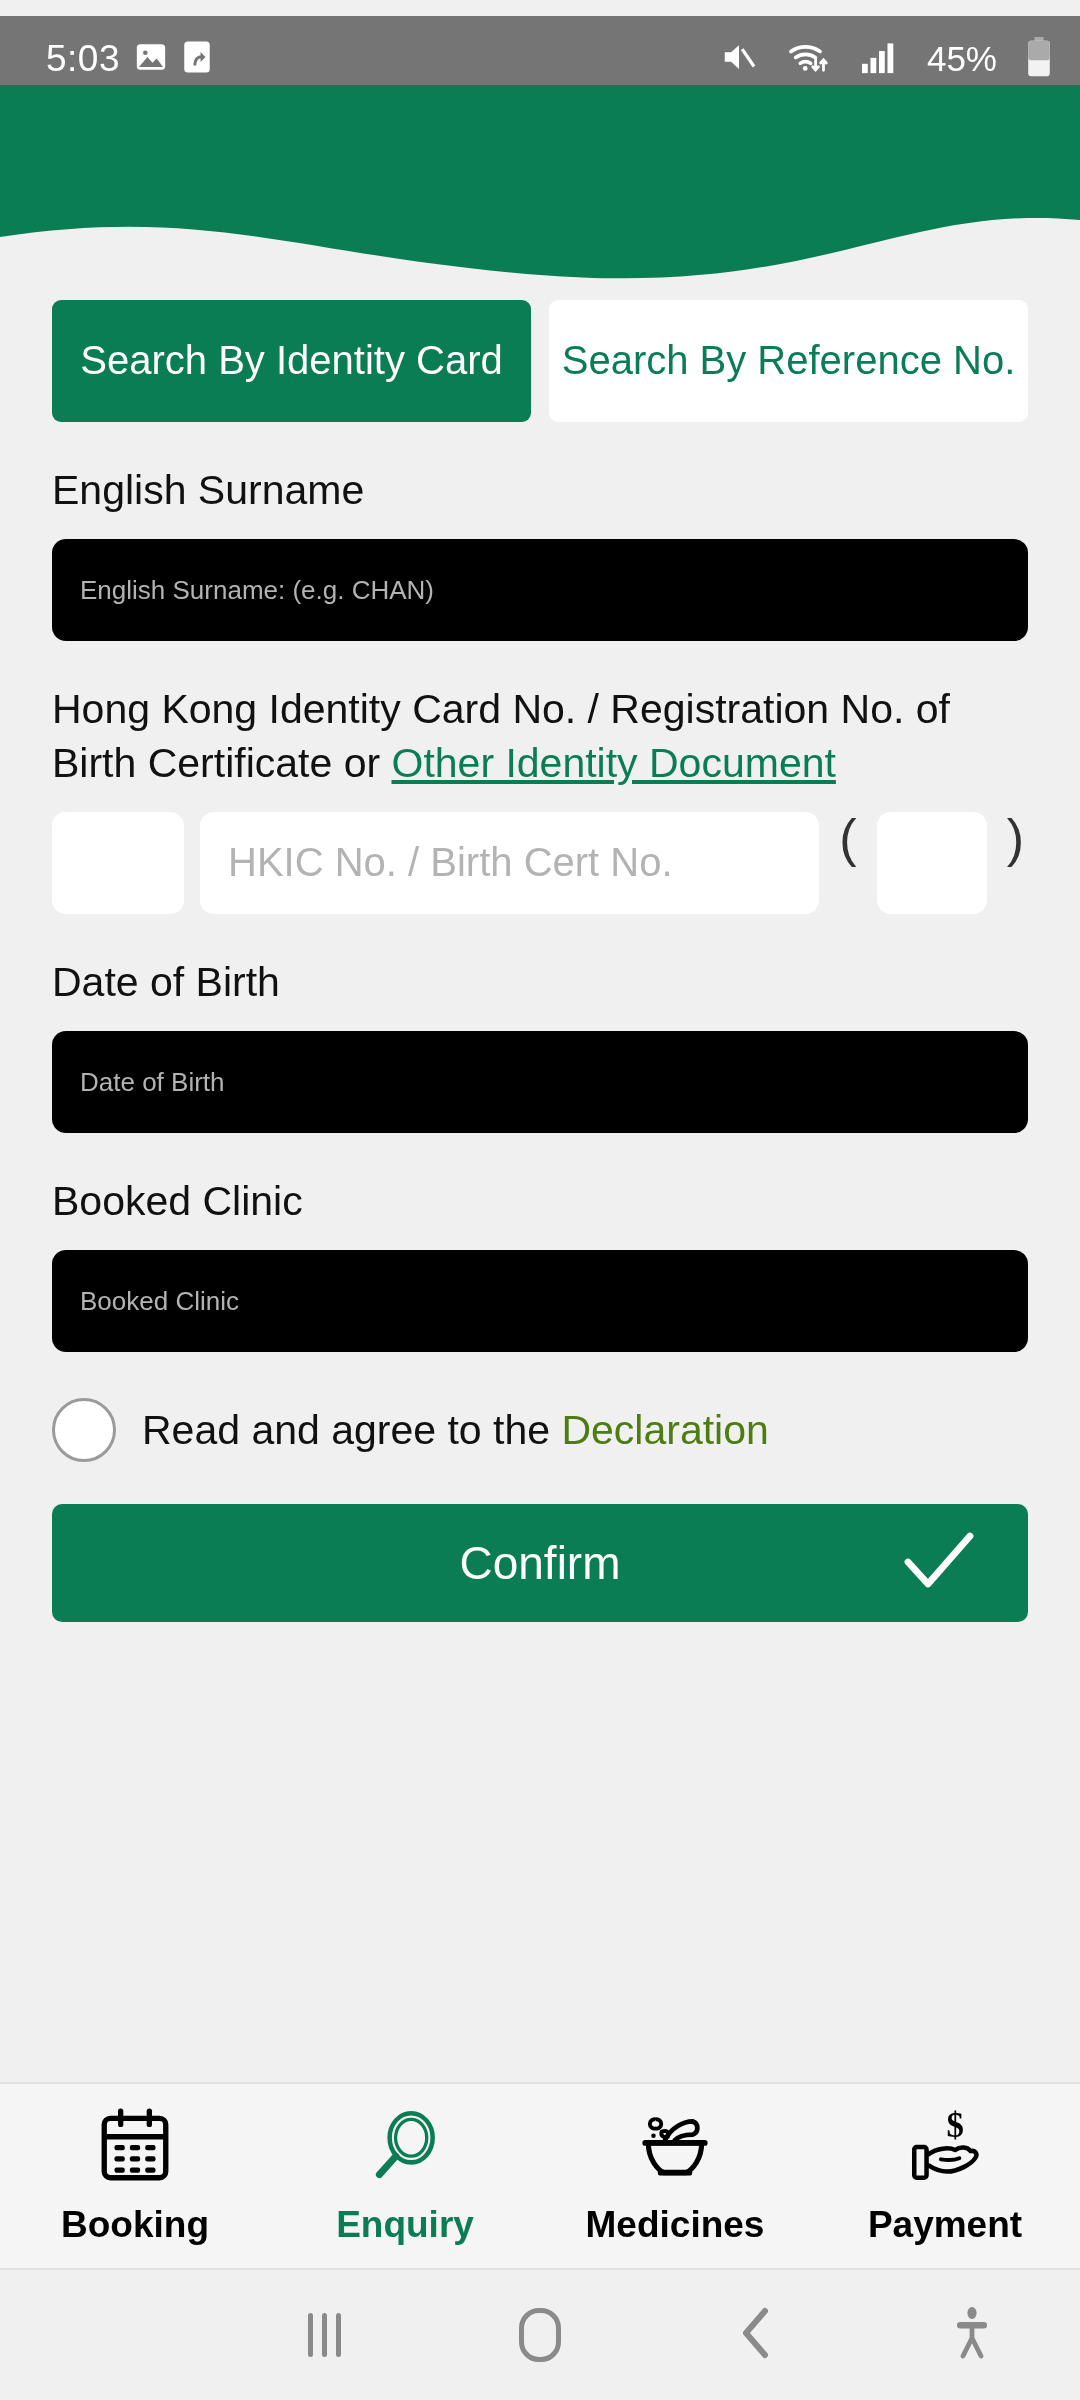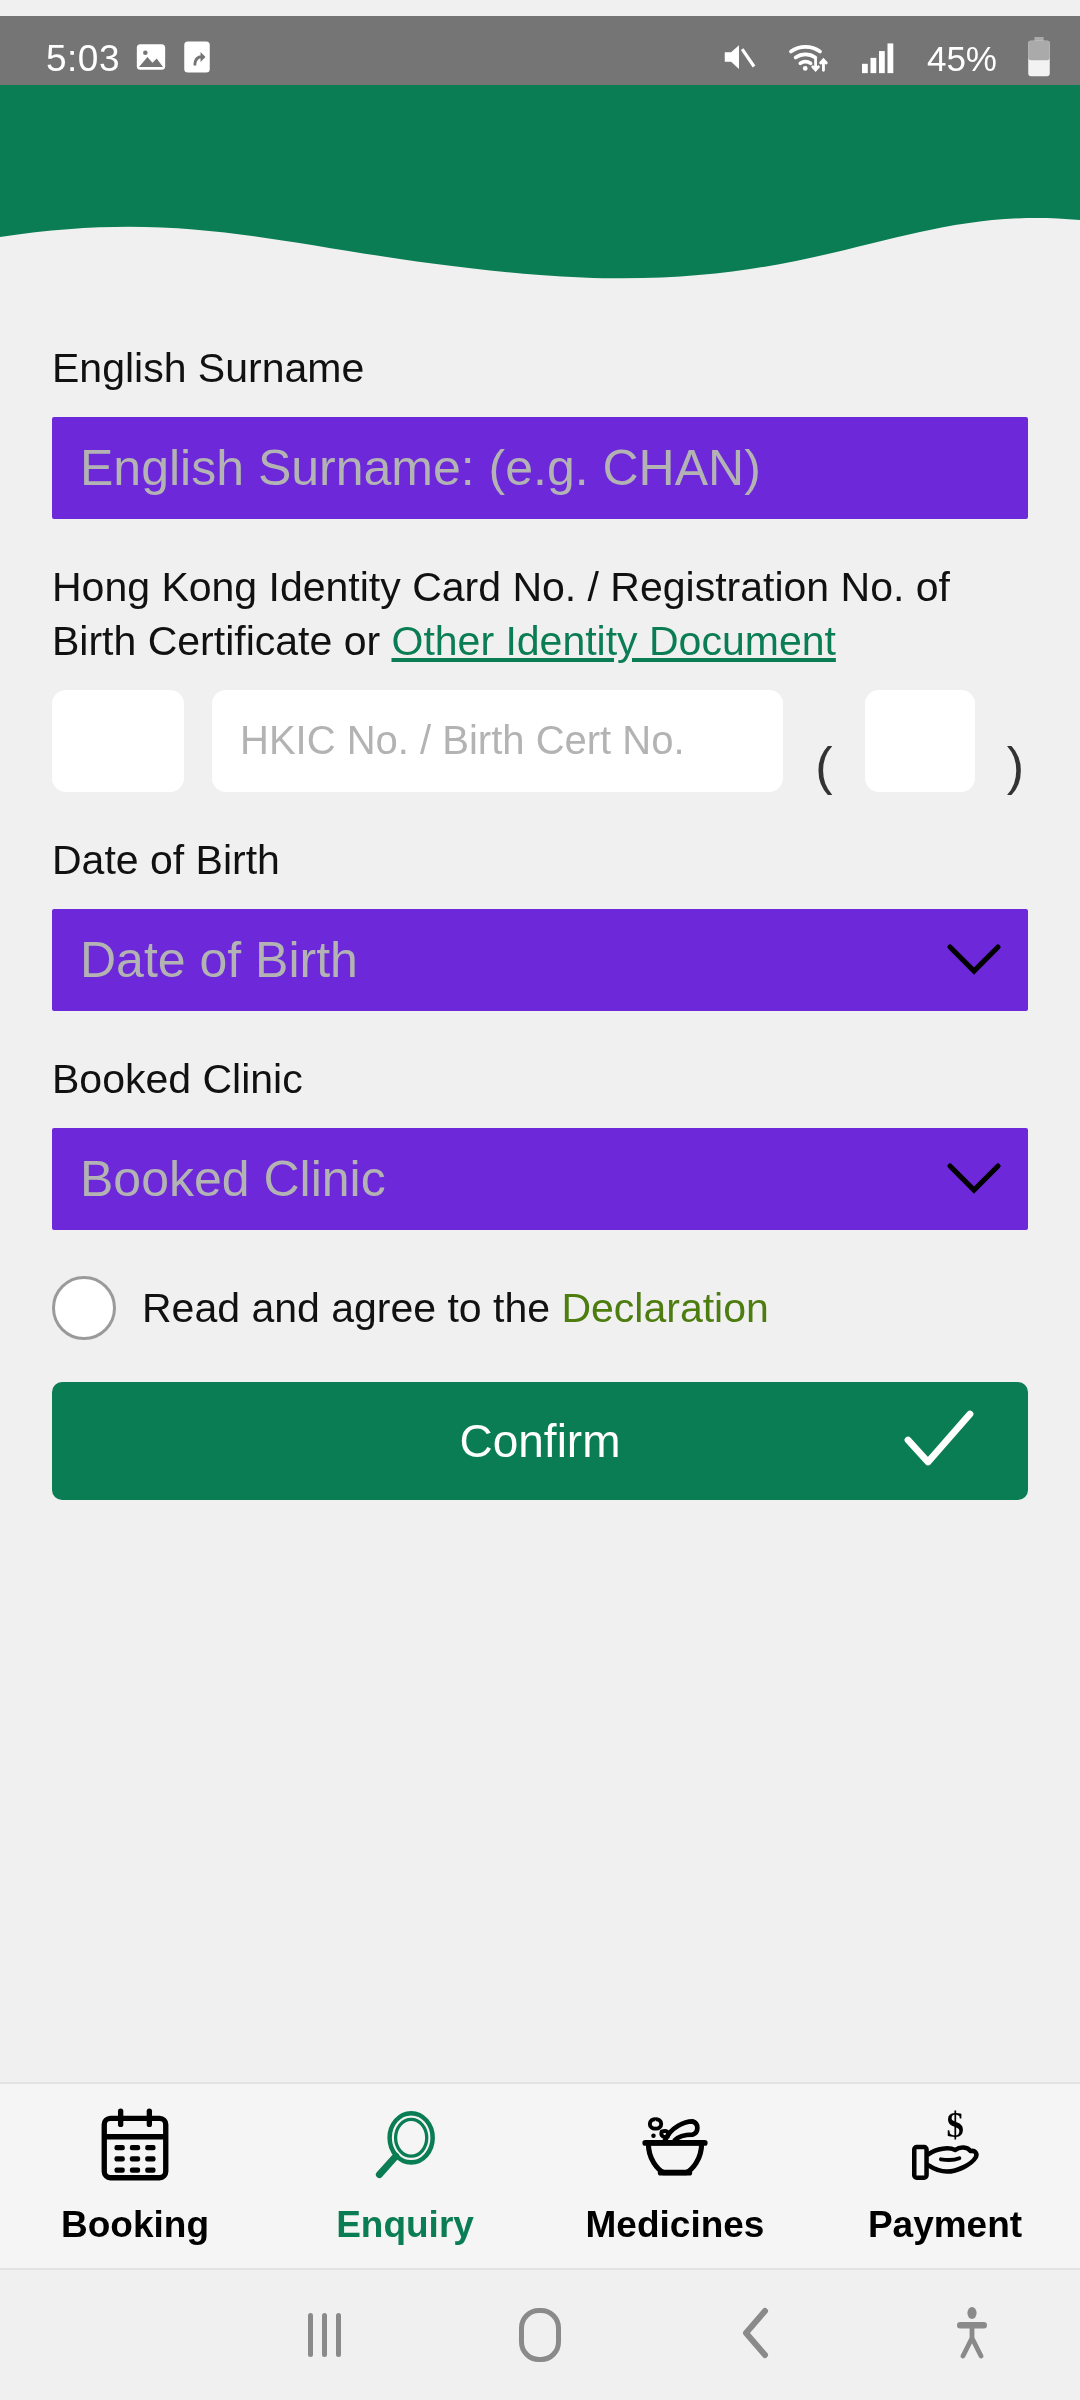--- a/index.html
+++ b/index.html
@@ -65,27 +65,27 @@
 
   .lead{
     margin-top:36px; font-size:42px; font-weight:bold; color:#000;
     line-height:1.27; letter-spacing:-.3px;
   }
 
   .field-label{ font-size:41px; color:#111; margin-top:42px; line-height:1.3; }
   .field-label .lnk{ color:#0B7D54; text-decoration:underline; }
 
   .input{
-    margin-top:22px; height:102px; background:#6d28d9; border-radius:2px;
+    margin-top:22px; height:102px; background:#000000; border-radius:14px;
     display:flex; align-items:center; padding:0 28px;
-    font-size:50px; color:#B3B3B3;
+    font-size:26px; color:#B3B3B3;
   }
   .input.sel{ justify-content:space-between; padding-right:26px; }
 
-  .hkic-row{ margin-top:22px; display:flex; align-items:flex-end; gap:28px; }
+  .hkic-row{ margin-top:22px; display:flex; align-items:flex-start; gap:16px; }
   .hkic-prefix{ width:132px; height:102px; background:#fff; border-radius:14px; flex:0 0 auto; }
   .hkic-main{
     flex:1; height:102px; background:#fff; border-radius:14px;
     display:flex; align-items:center; padding:0 28px;
     font-size:40px; color:#B3B3B3;
   }
   .paren{ font-size:52px; color:#333; line-height:1; padding:0 4px; }
   .hkic-check{ width:110px; height:102px; background:#fff; border-radius:14px; flex:0 0 auto; }
 
   .agree-row{ margin-top:46px; display:flex; align-items:center; gap:26px; }
@@ -184,20 +184,24 @@
 </div>
 
 <div class="header-wrap">
   <svg class="header-svg" width="1080" height="215" viewBox="0 0 1080 215" preserveAspectRatio="none">
     <path d="M0,0 H1080 V135 C900,118 820,212 540,190 C300,171 210,120 0,152 Z" fill="#0B7D54"></path>
   </svg>
 </div>
 
 <div class="content">
 
+  <div class="tabs">
+    <div class="tab active">Search By Identity Card</div>
+    <div class="tab inactive">Search By Reference No.</div>
+  </div>
 
 
   <div class="field-label">English Surname</div>
   <div class="input">
     <span>English Surname: (e.g. CHAN)</span>
   </div>
 
   <div class="field-label"><span>Hong Kong Identity Card No. / Registration No. of Birth Certificate or </span><span class="lnk">Other Identity Document</span></div>
   <div class="hkic-row">
     <div class="hkic-prefix"></div>

